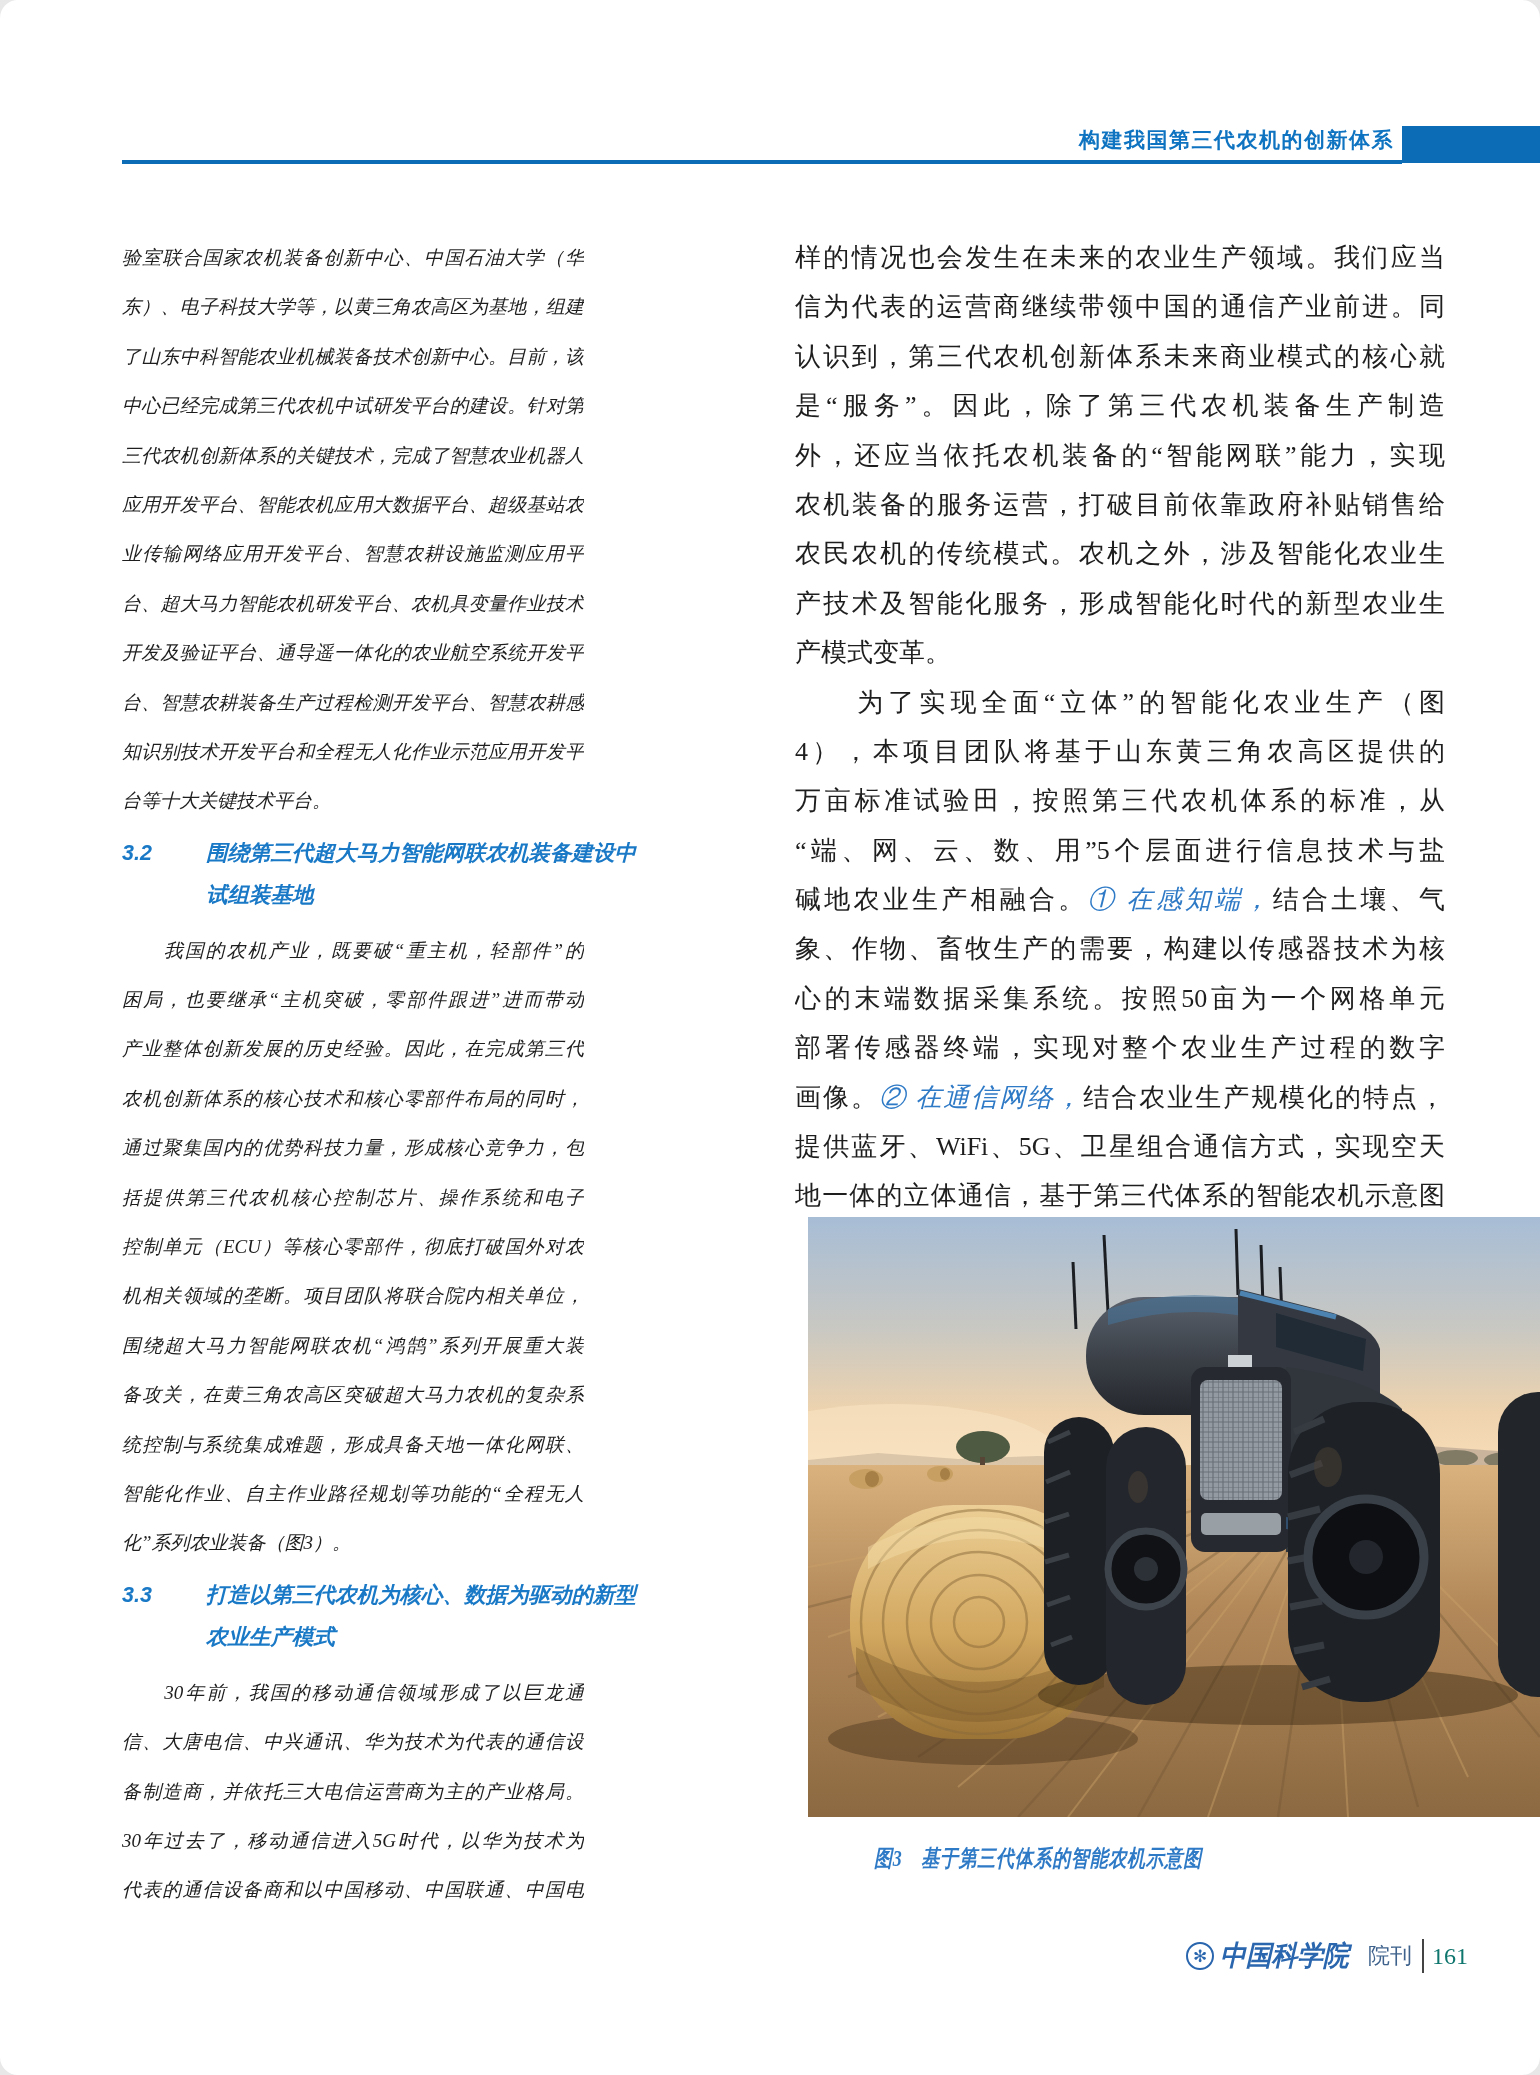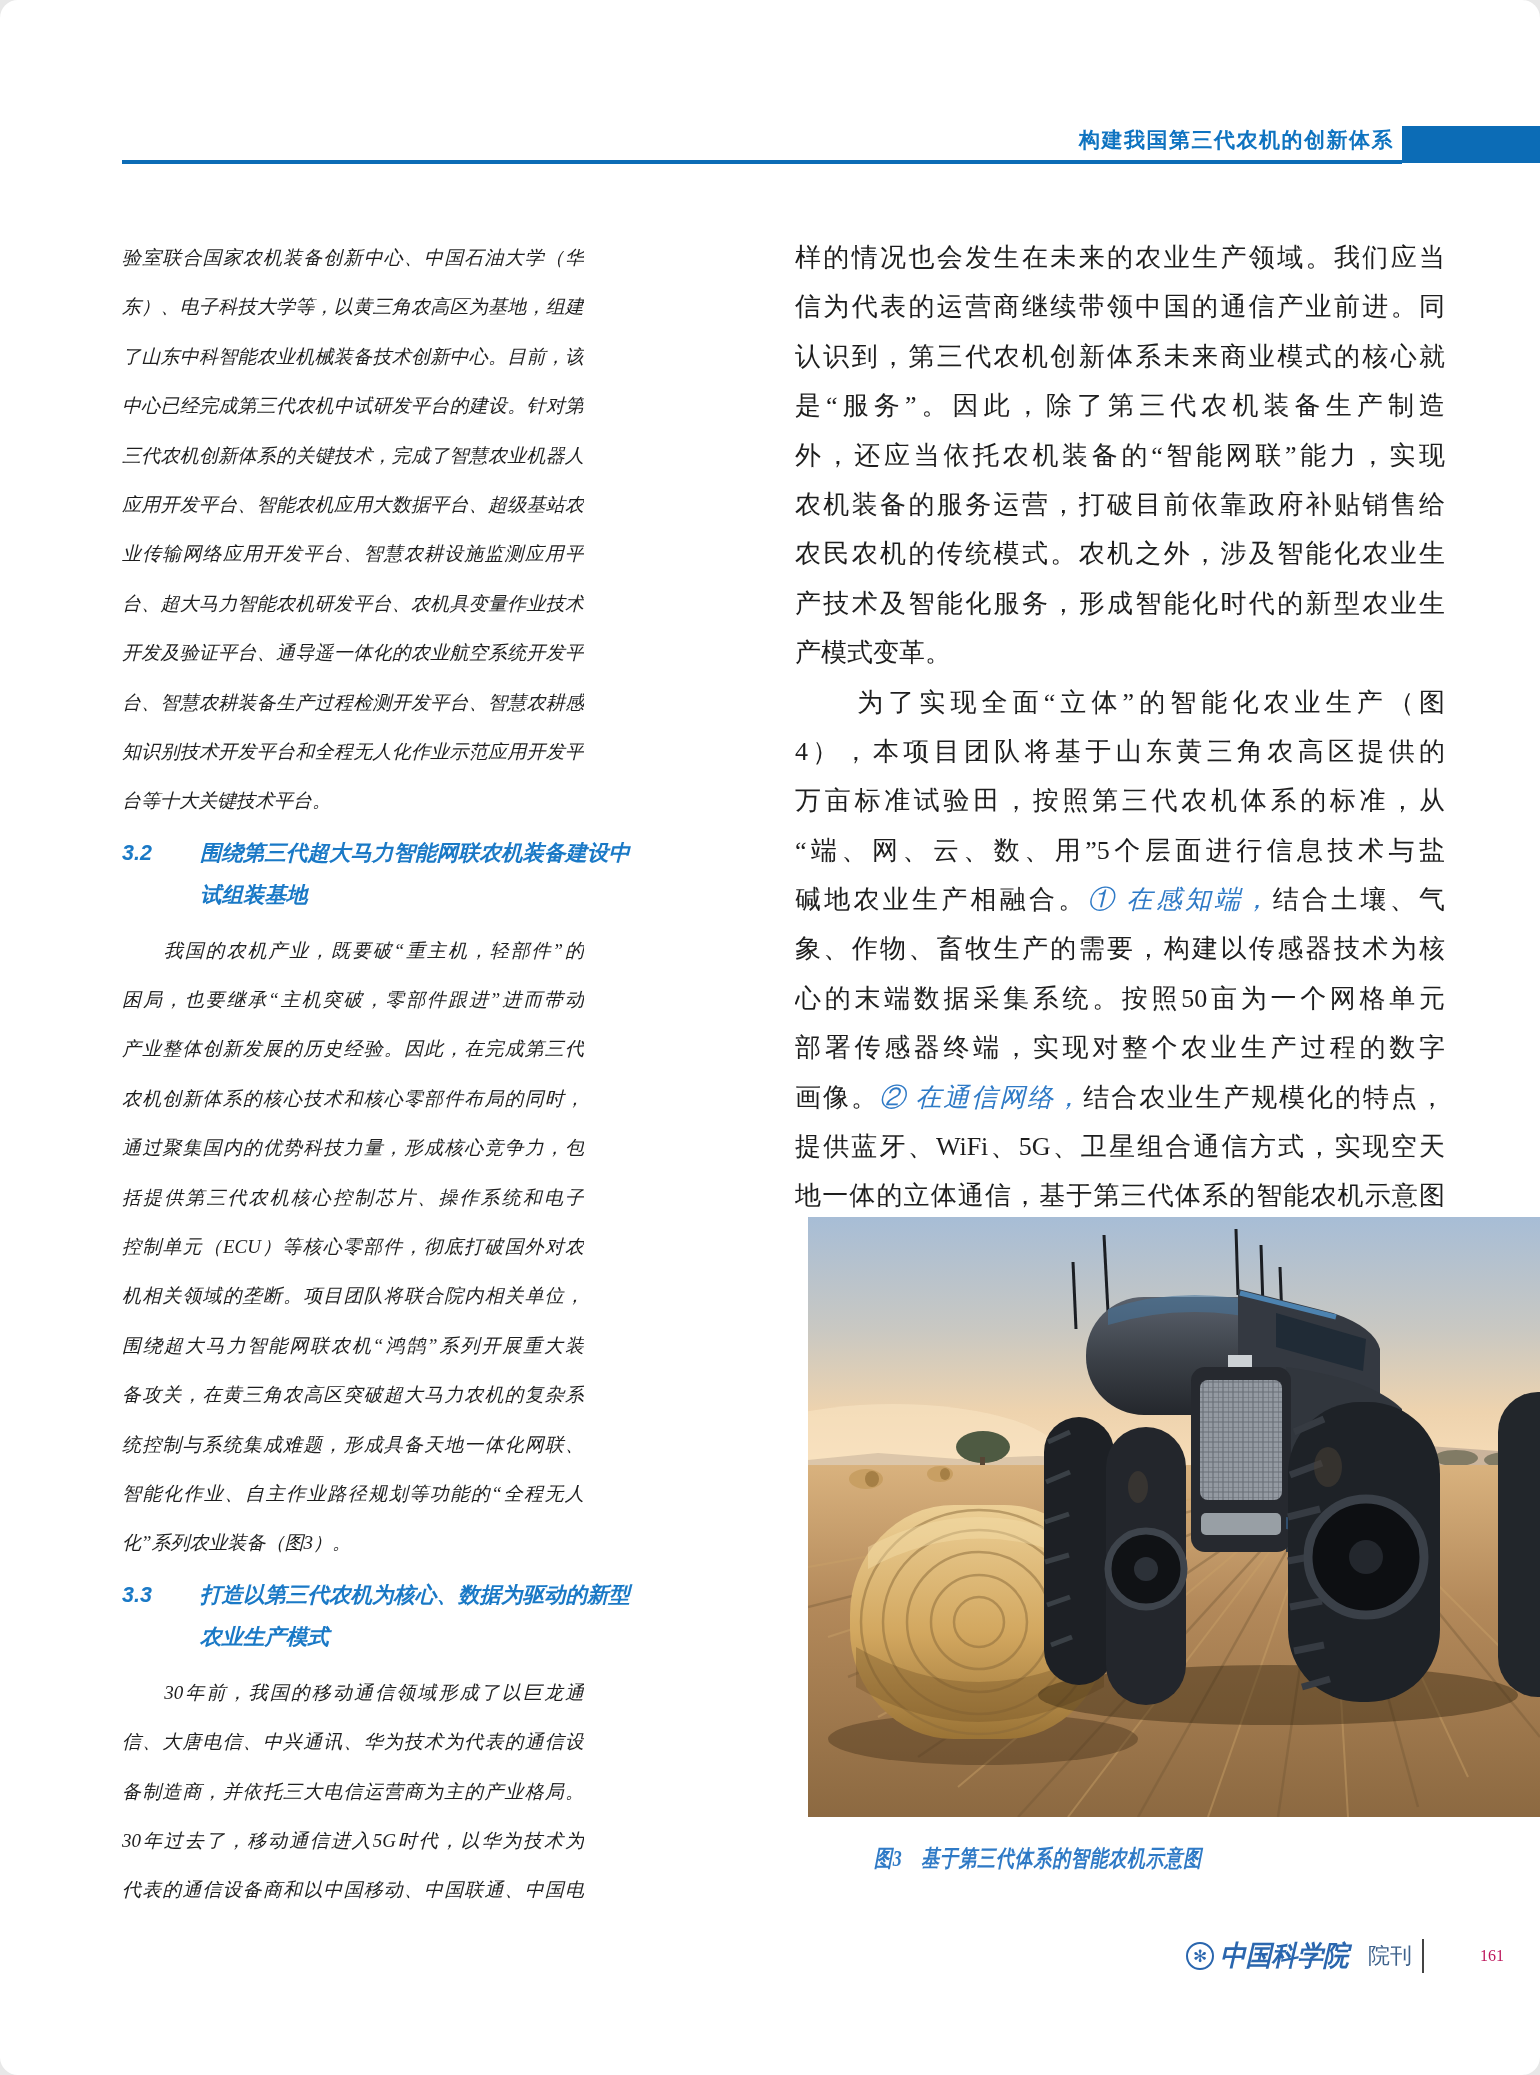--- a/index.html
+++ b/index.html
@@ -15,21 +15,21 @@
   
   .col-left{position:absolute;left:122px;top:233px;width:462px;font-style:italic;}
   .col-right{position:absolute;left:795px;top:233px;width:650px;}
   .tline{height:49.4px;line-height:49.4px;text-align:justify;text-align-last:justify;
          overflow:hidden;white-space:nowrap;}
   .col-left .tline{font-size:19px;}
   .col-right .tline{font-size:26px;}
   .tline.end{text-align-last:left;}
   .kai-blue{color:#2f7ac6;font-style:italic;}
 
-  .lheading{display:flex;gap:4px;font-family:"Liberation Sans",sans-serif;font-weight:bold;
+  .lheading{display:flex;gap:10px;font-family:"Liberation Sans",sans-serif;font-weight:bold;
             color:#1a79c6;font-size:21.5px;line-height:42px;margin:6px 0 10px 0;}
   .h-num{flex:0 0 auto;}
   .h-body div{white-space:nowrap;margin-left:44px;}
 
   
   .figure-photo{position:absolute;left:808px;top:1217px;width:732px;height:600px;overflow:hidden;}
   .figure-photo svg{display:block;}
   .figure-caption{position:absolute;left:874px;top:1843px;font-size:23px;font-weight:bold;
         font-style:italic;color:#2f7ac6;white-space:nowrap;
         transform:scaleX(.78);transform-origin:left top;letter-spacing:1px;}
@@ -37,21 +37,21 @@
   
   .footer{position:absolute;left:1186px;top:1936px;height:40px;display:flex;align-items:center;}
   .cas-logo{width:28px;height:28px;border-radius:50%;border:2px solid #2a66ae;color:#2a66ae;
         display:flex;align-items:center;justify-content:center;font-size:17px;line-height:1;
         box-sizing:border-box;background:#fff;}
   .cas-brand{font-size:28px;font-weight:bold;font-style:italic;color:#2a66ae;margin-left:6px;
         letter-spacing:0px;transform:scaleX(.92);transform-origin:left center;white-space:nowrap;}
   .journal-label{font-size:22px;color:#3f628c;font-family:"Liberation Sans",sans-serif;
         margin-left:8px;white-space:nowrap;}
   .footer-divider{width:2px;height:34px;background:#444;margin:0 8px 0 10px;}
-  .page-number{font-size:16px;color:#be185d;margin-left:48px;}
+  .page-number{font-size:24px;color:#0f766e;}
 </style>
 </head>
 <body>
 
 <div class="page">
 
   <div class="header-title">构建我国第三代农机的创新体系</div>
   <div class="header-tab"></div>
   <div class="header-rule"></div>
 

